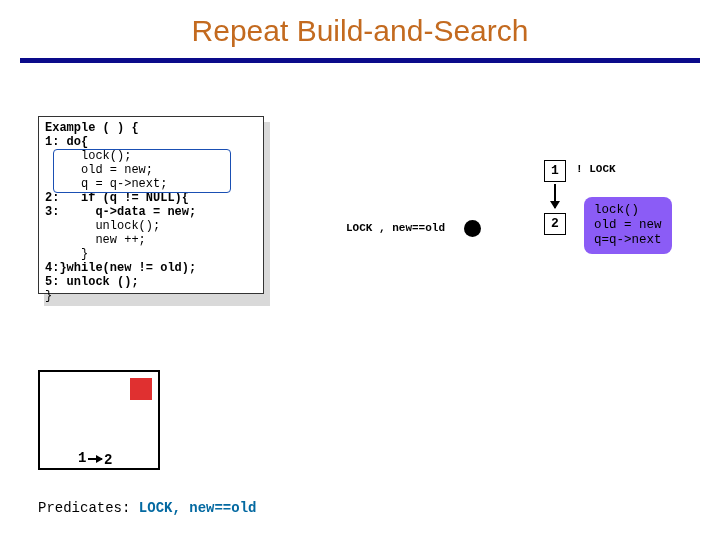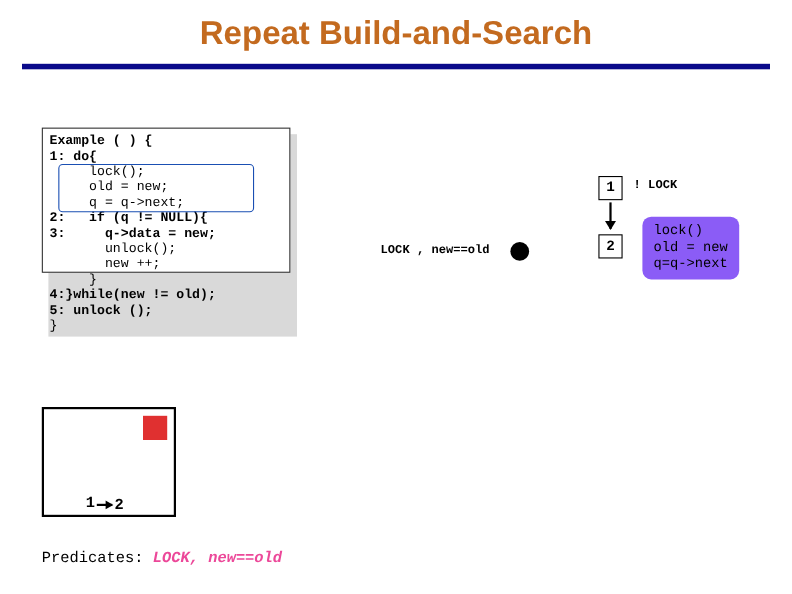--- a/index.html
+++ b/index.html
@@ -7,21 +7,21 @@
     width: 720px;
     height: 540px;
     background: #fff;
     font-family: Arial, Helvetica, sans-serif;
     position: relative;
     overflow: hidden;
   }
   .title {
     text-align: center;
     font-size: 30px;
-    font-weight: bold;
+    font-weight: normal;
     color: #c36a1f;
     padding-top: 14px;
     padding-bottom: 10px;
     font-family: "Comic Sans MS", "Trebuchet MS", Arial, sans-serif;
   }
   .hr {
     height: 5px;
     background: #0a0a8a;
     margin: 0 20px 18px 20px;
   }
@@ -31,21 +31,21 @@
     left: 38px;
   }
   .codebox-shadow {
     position: absolute;
     top: 6px; left: 6px;
     width: 226px; height: 184px;
     background: #d9d9d9;
   }
   .codebox {
     position: relative;
-    width: 226px; height: 132px;
+    width: 226px; height: 178px;
     background: #fff;
     border: 1px solid #333;
     font-family: "Courier New", monospace;
     font-size: 12px;
     line-height: 14px;
     padding: 4px 6px;
     white-space: pre;
   }
   .codebox .bold { font-weight: bold; }
   .codebox .hl1 {
@@ -142,21 +142,21 @@
     border-left: 7px solid #000;
   }
   .preds {
     position: absolute;
     top: 500px;
     left: 38px;
     font-family: "Courier New", monospace;
     font-size: 14px;
   }
   .preds .lbl { font-weight: normal; }
-  .preds .olive { color: #ec4899; font-style: italic; font-weight: bold; }
+  .preds .olive { color: #0369a1; font-weight: bold; }
 </style>
 </head>
 <body>
 
 <div class="title">Repeat Build-and-Search</div>
 <div class="hr"></div>
 
 <div class="codebox-wrap">
   <div class="codebox-shadow"></div>
   <div class="codebox"><span class="bold">Example ( ) {</span>

